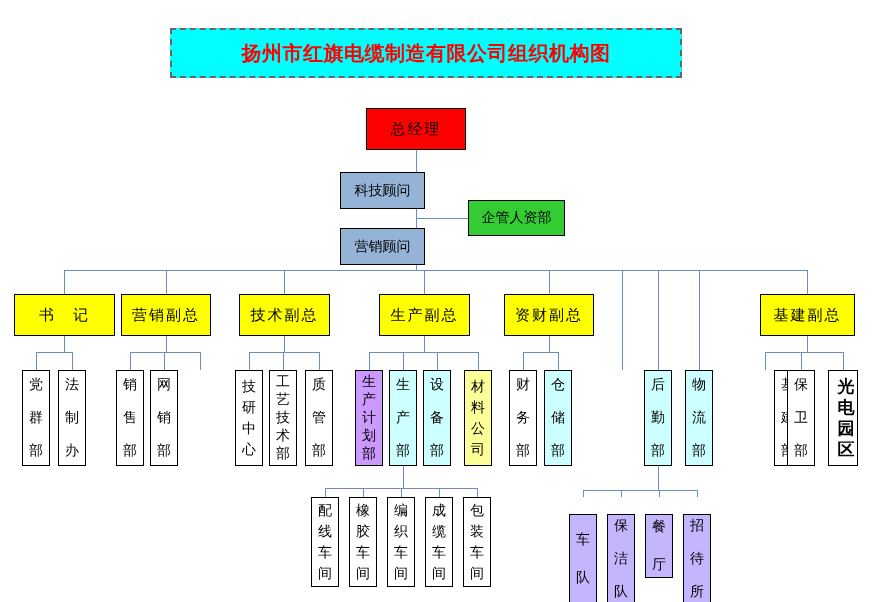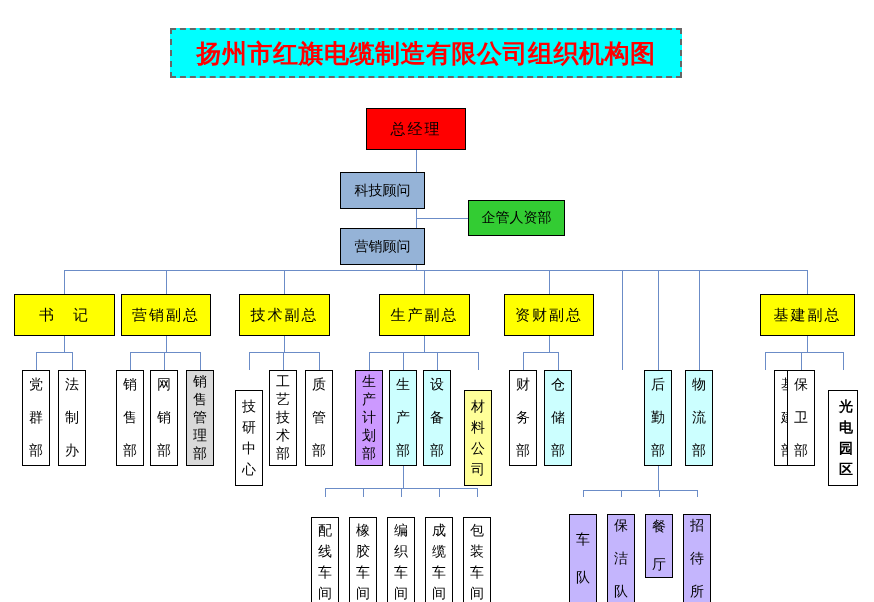--- a/index.html
+++ b/index.html
@@ -5,43 +5,43 @@
   * { margin:0; padding:0; box-sizing:border-box; }
   html,body { background:#ffffff; }
   .canvas {
     position:relative; width:874px; height:602px; background:#fff;
     font-family:"Liberation Serif", serif; color:#000; overflow:hidden;
   }
   .lines { position:absolute; left:0; top:0; }
   .title {
     position:absolute; display:flex; align-items:center; justify-content:center;
     background:#00FFFF; border:2px dashed #666; color:#FF0000;
-    font-size:25px; font-weight:bold; letter-spacing:0.5px; white-space:nowrap;
+    font-size:20px; font-weight:bold; letter-spacing:0.5px; white-space:nowrap;
   }
   .node {
     position:absolute; border:1px solid #000; background:#fff;
     display:flex; align-items:center; justify-content:center;
     text-align:center; font-size:14px; color:#000;
   }
   .vbox { word-break:break-all; padding:2px 0; }
   .c2 { line-height:38px; }
   .c3 { line-height:33px;font-family:Liberation Mono, monospace; }
-  .c4 { line-height:21px;margin-top:20px; }
+  .c4 { line-height:21px; }
   .c5 { line-height:18px; }
   .red    { background:#FF0000; font-size:15px; letter-spacing:2px; }
   .blue   { background:#95B3D7;margin-left:40px; }
   .green  { background:#33CC33; }
   .yellow { background:#FFFF00; font-size:15px; letter-spacing:2px; }
   .gray   { background:#D9D9D9; }
   .purple { background:#CC99FF; }
   .cyan   { background:#CCFFFF; }
   .paleyellow { background:#FFFF99; }
   .orange { background:#FAC090; }
   .ltgreen{ background:#c4b5fd;margin-top:17px; }
-  .bold   { font-weight:bold; font-size:14px;padding-left:6px; }
+  .bold   { font-weight:bold; font-size:17px;padding-left:6px; }
 </style>
 </head>
 <body>
 
 <div class="canvas">
 
   <svg class="lines" width="874" height="602" shape-rendering="crispEdges">
     <path fill="none" stroke="#6B8CC7" stroke-width="1" d="M416 150 V270 M385 190 H416 M385 246 H416 M416 218 H468 M64 270 H807 M64 270 V294 M166 270 V294 M284 270 V294 M424 270 V294 M549 270 V294 M807 270 V294 M622 270 V370 M658 270 V370 M699 270 V370 M64 336 V352 M36 352 H72 M36 352 V370 M72 352 V370 M166 336 V352 M130 352 H200 M130 352 V370 M164 352 V370 M200 352 V370 M284 336 V352 M249 352 H319 M249 352 V370 M283 352 V370 M319 352 V370 M424 336 V352 M369 352 H478 M369 352 V370 M403 352 V370 M437 352 V370 M478 352 V370 M549 336 V352 M523 352 H558 M523 352 V370 M558 352 V370 M807 336 V352 M765 352 H843 M765 352 V370 M801 352 V370 M843 352 V370 M403 466 V488 M325 488 H477 M325 488 V497 M363 488 V497 M401 488 V497 M439 488 V497 M477 488 V497 M658 466 V490 M583 490 H697 M583 490 V497 M621 490 V497 M659 490 V497 M697 490 V497"></path>
   </svg>
 
@@ -58,21 +58,20 @@
   <div class="node yellow" style="left:239px;top:294px;width:91px;height:42px">技术副总</div>
   <div class="node yellow" style="left:379px;top:294px;width:91px;height:42px">生产副总</div>
   <div class="node yellow" style="left:504px;top:294px;width:90px;height:42px">资财副总</div>
   <div class="node yellow" style="left:760px;top:294px;width:95px;height:42px">基建副总</div>
 
   <div class="node vbox c3" style="left:22px;top:370px;width:28px;height:96px">党群部</div>
   <div class="node vbox c3" style="left:58px;top:370px;width:28px;height:96px">法制办</div>
 
   <div class="node vbox c3" style="left:116px;top:370px;width:28px;height:96px">销售部</div>
   <div class="node vbox c3" style="left:150px;top:370px;width:28px;height:96px">网销部</div>
-  <div class="node vbox c5 gray" style="left:186px;top:370px;width:28px;height:96px">销售管理部</div>
 
   <div class="node vbox c4" style="left:235px;top:370px;width:28px;height:96px">技研中心</div>
   <div class="node vbox c5" style="left:269px;top:370px;width:28px;height:96px">工艺技术部</div>
   <div class="node vbox c3" style="left:305px;top:370px;width:28px;height:96px">质管部</div>
 
   <div class="node vbox c5 purple" style="left:355px;top:370px;width:28px;height:96px">生产计划部</div>
   <div class="node vbox c3 cyan" style="left:389px;top:370px;width:28px;height:96px">生产部</div>
   <div class="node vbox c3 cyan" style="left:423px;top:370px;width:28px;height:96px">设备部</div>
   <div class="node vbox c4 paleyellow" style="left:464px;top:370px;width:28px;height:96px">材料公司</div>
 

